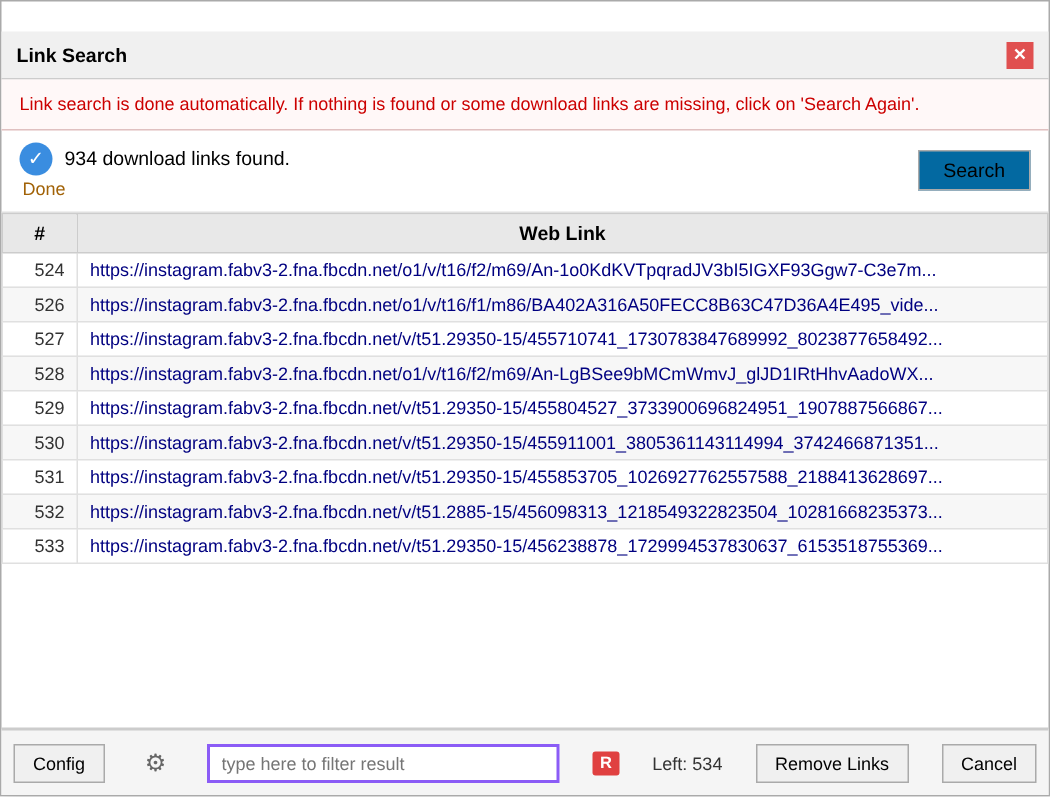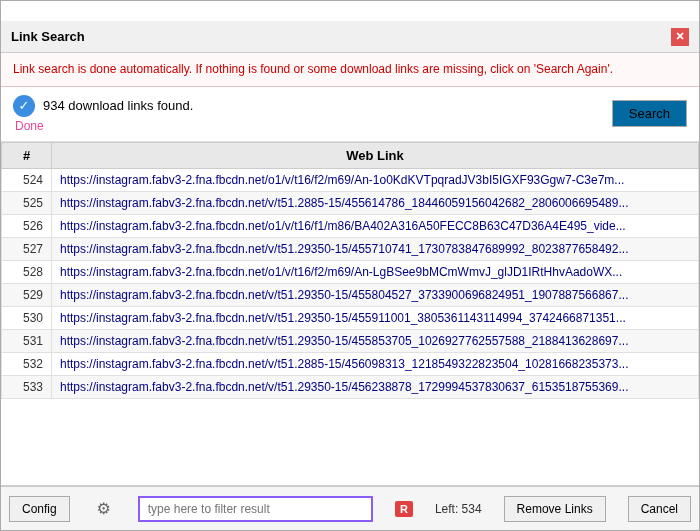--- a/index.html
+++ b/index.html
@@ -82,21 +82,21 @@
       height: 22px;
       background: #3a8de0;
       border-radius: 50%;
       display: flex;
       align-items: center;
       justify-content: center;
       color: white;
       font-size: 13px;
     }
     .done-label {
-      color: #ec4899;
+      color: #a16207;
       font-size: 12px;
       margin-top: 2px;
       margin-left: 2px;
     }
     .search-btn {
       padding: 5px 16px;
       background: #0369a1;
       border: 1px solid #aaa;
       cursor: pointer;
       font-size: 13px;
@@ -236,24 +236,20 @@
           <th>#</th>
           <th>Web Link</th>
         </tr>
       </thead>
       <tbody id="table-body">
       <tr>
             <td>524</td>
             <td>https://instagram.fabv3-2.fna.fbcdn.net/o1/v/t16/f2/m69/An-1o0KdKVTpqradJV3bI5IGXF93Ggw7-C3e7m...</td>
           </tr>
           <tr>
-            <td>525</td>
-            <td>https://instagram.fabv3-2.fna.fbcdn.net/v/t51.2885-15/455614786_18446059156042682_2806006695489...</td>
-          </tr>
-          <tr>
             <td>526</td>
             <td>https://instagram.fabv3-2.fna.fbcdn.net/o1/v/t16/f1/m86/BA402A316A50FECC8B63C47D36A4E495_vide...</td>
           </tr>
           <tr>
             <td>527</td>
             <td>https://instagram.fabv3-2.fna.fbcdn.net/v/t51.29350-15/455710741_1730783847689992_8023877658492...</td>
           </tr>
           <tr>
             <td>528</td>
             <td>https://instagram.fabv3-2.fna.fbcdn.net/o1/v/t16/f2/m69/An-LgBSee9bMCmWmvJ_glJD1IRtHhvAadoWX...</td>

